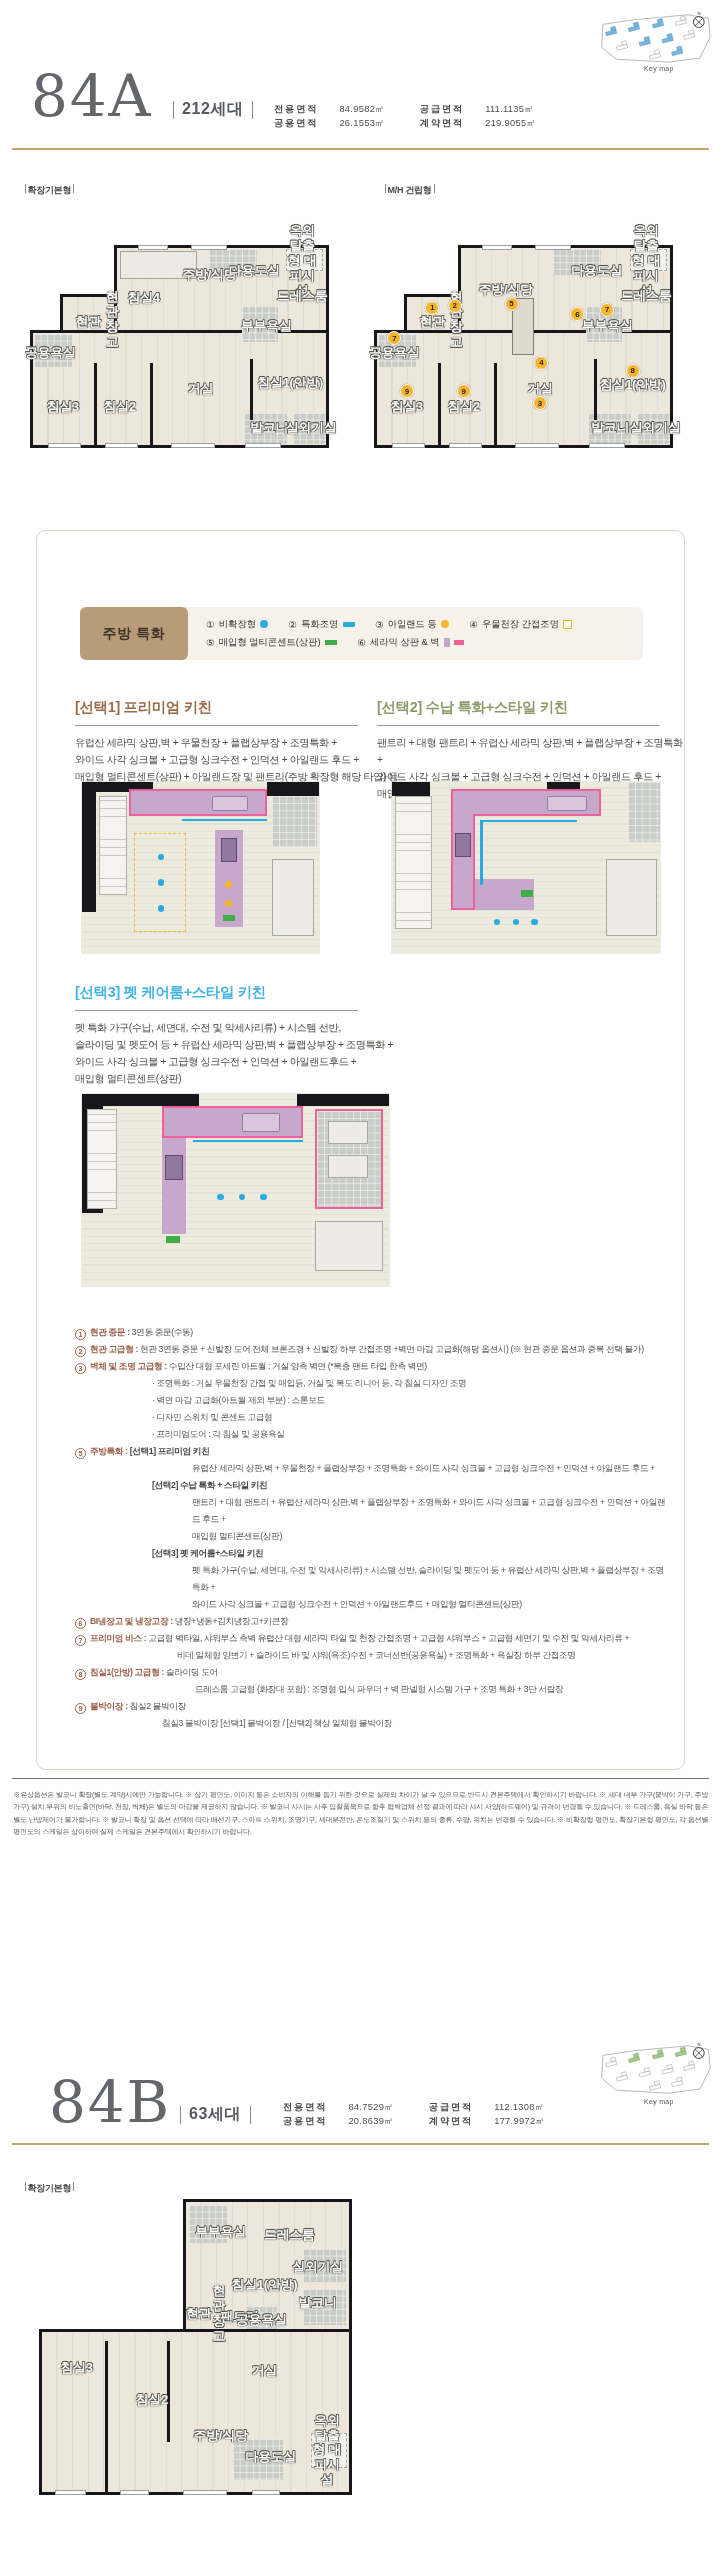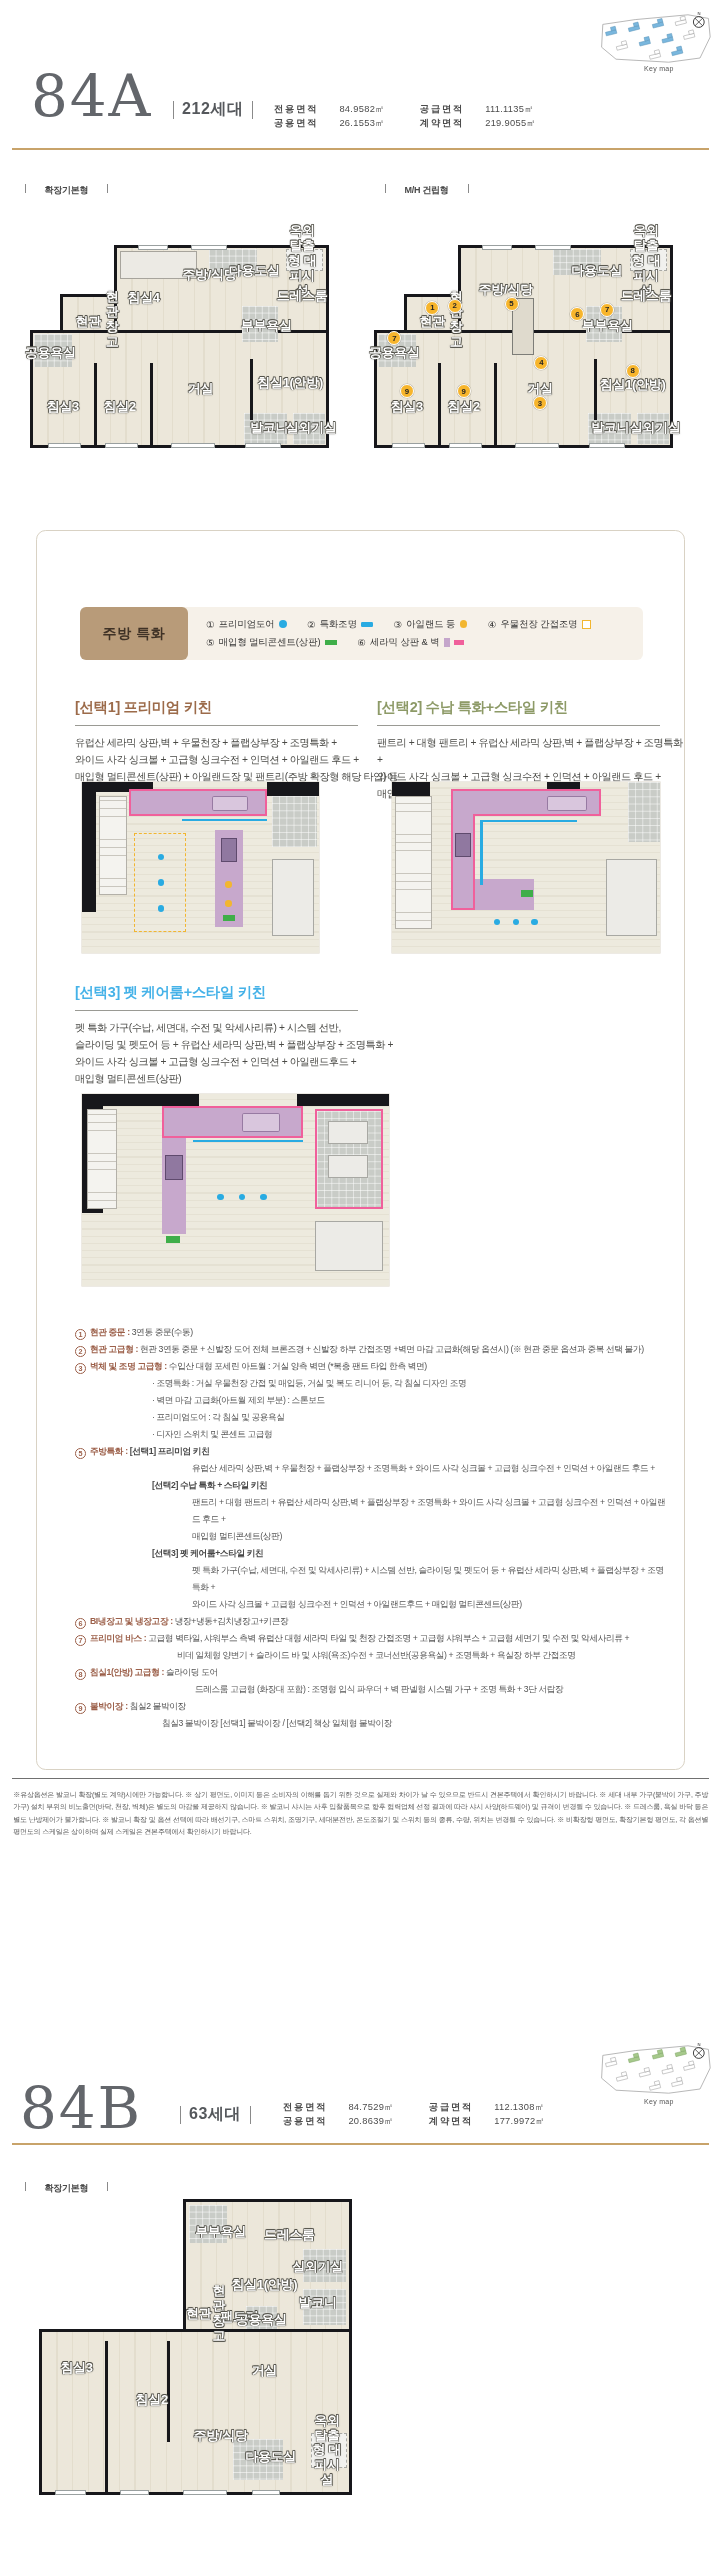--- a/index.html
+++ b/index.html
@@ -12,21 +12,21 @@
   .hh{position:absolute;display:flex;align-items:center;gap:8.4px;
       font-size:16px;font-weight:bold;color:#55585c;letter-spacing:0.6px;}
   .vbar{display:inline-block;width:0.6px;height:18px;background:#8a8a8a;}
   .vbar-s{display:inline-block;width:0.6px;height:9px;background:#8a8a8a;}
   .areas{position:absolute;display:grid;grid-template-columns:57px 72px 57px 78px;
          grid-auto-rows:14.4px;column-gap:8.4px;font-size:9.3px;color:#4c4c4c;align-items:center;}
   .areas .al{font-weight:bold;letter-spacing:1.8px;}
   .areas .av{letter-spacing:0.3px;}
   .keymap-label{position:absolute;font-size:7px;color:#555;letter-spacing:0.3px;}
   .gold-rule{position:absolute;left:12px;width:697px;height:1.8px;background:#c8a36a;}
-  .plan-tag{position:absolute;display:flex;align-items:flex-start;gap:19px;
+  .plan-tag{position:absolute;display:flex;align-items:flex-start;gap:2px;
             font-size:9px;font-weight:600;color:#4a4a4a;letter-spacing:-0.3px;}
   .km .bl{fill:#ffffff;stroke:#9a9a9a;stroke-width:0.8;}
   .km-a .hl .bl{fill:#79b7de;stroke:#5a93b8;}
   .km-b .hl .bl{fill:#a6c98b;stroke:#7fa465;}
   
   .fp{position:absolute;}
   .wing{position:absolute;box-sizing:border-box;border:3.6px solid #17171b;
         background:repeating-linear-gradient(90deg,#ece7da 0 14.4px,#e3ddcd 14.4px 15.6px);}
   .tz{position:absolute;background-color:#c9ccc7;
       background-image:linear-gradient(rgba(255,255,255,.55) 0.6px,transparent 0.6px),
@@ -283,21 +283,21 @@
   </div>
 
   <div class="pk-box">
 
     <div class="legend">
       <div class="legend-tab">주방 특화</div>
       <div class="legend-body">
         <div class="legend-row">
           <span class="lg-item">
               <span class="lg-num">①</span>
-              <span>프리미엄도어</span>
+              <span>비확장형</span>
               <span class="sw sw-dot-b"></span>
             </span>
           <span class="lg-item">
               <span class="lg-num">②</span>
               <span>특화조명</span>
               <span class="sw sw-bar-b"></span>
             </span>
           <span class="lg-item">
               <span class="lg-num">③</span>
               <span>아일랜드 등</span>
@@ -416,22 +416,22 @@
         <div class="po-item">
           <div class="po-main"><span class="cnum">1</span><span class="po-label">현관 중문</span><span class="po-colon"> : </span><span class="po-text">3연동 중문(수동)</span></div>
         </div>
         <div class="po-item">
           <div class="po-main"><span class="cnum">2</span><span class="po-label">현관 고급형</span><span class="po-colon"> : </span><span class="po-text">현관 3연동 중문 + 신발장 도어 전체 브론즈경 + 신발장 하부 간접조명 +벽면 마감 고급화(해당 옵션시) (※ 현관 중문 옵션과 중복 선택 불가)</span></div>
         </div>
         <div class="po-item">
           <div class="po-main"><span class="cnum">3</span><span class="po-label">벽체 및 조명 고급형</span><span class="po-colon"> : </span><span class="po-text">수입산 대형 포세린 아트월 : 거실 양측 벽면 (*복층 팬트 타입 한측 벽면)</span></div>
           <div class="po-sub" style="margin-left:77px;">· 조명특화 : 거실 우물천장 간접 및 매입등, 거실 및 복도 리니어 등, 각 침실 디자인 조명</div>
           <div class="po-sub" style="margin-left:77px;">· 벽면 마감 고급화(아트월 제외 부분) : 스톤보드</div>
+          <div class="po-sub" style="margin-left:77px;">· 디자인 스위치 및 콘센트 고급형</div>
           <div class="po-sub" style="margin-left:77px;">· 프리미엄도어 : 각 침실 및 공용욕실</div>
-          <div class="po-sub" style="margin-left:77px;">· 디자인 스위치 및 콘센트 고급형</div>
         </div>
         <div class="po-item">
           <div class="po-main"><span class="cnum">5</span><span class="po-label">주방특화</span><span class="po-colon"> : </span><span class="po-text po-subhead">[선택1] 프리미엄 키친</span></div>
           <div class="po-sub" style="margin-left:117px;">유럽산 세라믹 상판,벽 + 우물천장 + 플랩상부장 + 조명특화 + 와이드 사각 싱크볼 + 고급형 싱크수전 + 인덕션 + 아일랜드 후드 +</div>
           <div class="po-sub po-subhead" style="margin-left:77px;">[선택2] 수납 특화 + 스타일 키친</div>
           <div class="po-sub" style="margin-left:117px;">팬트리 + 대형 팬트리 + 유럽산 세라믹 상판,벽 + 플랩상부장 + 조명특화 + 와이드 사각 싱크볼 + 고급형 싱크수전 + 인덕션 + 아일랜드 후드 +</div>
           <div class="po-sub" style="margin-left:117px;">매입형 멀티콘센트(상판)</div>
           <div class="po-sub po-subhead" style="margin-left:77px;">[선택3] 펫 케어룸+스타일 키친</div>
           <div class="po-sub" style="margin-left:117px;">펫 특화 가구(수납, 세면대, 수전 및 악세사리류) + 시스템 선반, 슬라이딩 및 펫도어 등 + 유럽산 세라믹 상판,벽 + 플랩상부장 + 조명특화 +</div>
           <div class="po-sub" style="margin-left:117px;">와이드 사각 싱크볼 + 고급형 싱크수전 + 인덕션 + 아일랜드후드 + 매입형 멀티콘센트(상판)</div>
@@ -452,21 +452,21 @@
           <div class="po-sub" style="margin-left:87px;">침실3 붙박이장 [선택1] 붙박이장 / [선택2] 책상 일체형 붙박이장</div>
         </div>
 
       </div>
     </div>
   </div>
 
   <div class="divider-dark" style="top:1778px;"></div>
   <div class="disclaimer" style="top:1789px;">※유상옵션은 발코니 확장(별도 계약)시에만 가능합니다. ※ 상기 평면도, 이미지 등은 소비자의 이해를 돕기 위한 것으로 실제와 차이가 날 수 있으므로 반드시 견본주택에서 확인하시기 바랍니다. ※ 세대 내부 가구(붙박이 가구, 주방 가구) 설치 부위의 비노출면(바닥, 천장, 벽체)은 별도의 마감을 제공하지 않습니다. ※ 발코니 샤시는 사후 입찰품목으로 향후 협력업체 선정 결과에 따라 샤시 사양(하드웨어) 및 규격이 변경될 수 있습니다. ※ 드레스룸, 욕실 바닥 등은 별도 난방제어가 불가합니다. ※ 발코니 확장 및 옵션 선택에 따라 배선기구, 스마트 스위치, 조명기구, 세대분전반, 온도조절기 및 스위치 등의 종류, 수량, 위치는 변경될 수 있습니다. ※ 비확장형 평면도, 확장기본형 평면도, 각 옵션별 평면도의 스케일은 상이하며 실제 스케일은 견본주택에서 확인하시기 바랍니다.</div>
 
-  <div class="unit-name" style="left:20px;top:2073px;margin-top:6px;">84B</div>
+  <div class="unit-name" style="left:49px;top:2073px;">84B</div>
   <div class="hh" style="left:180px;top:2104px;">
     <span class="vbar"></span>
     <span>63세대</span>
     <span class="vbar"></span>
   </div>
   <div class="areas" style="left:283px;top:2100px;">
     <span class="al">전용면적</span>
     <span class="av">84.7529㎡</span>
     <span class="al">공급면적</span>
     <span class="av">112.1308㎡</span>

